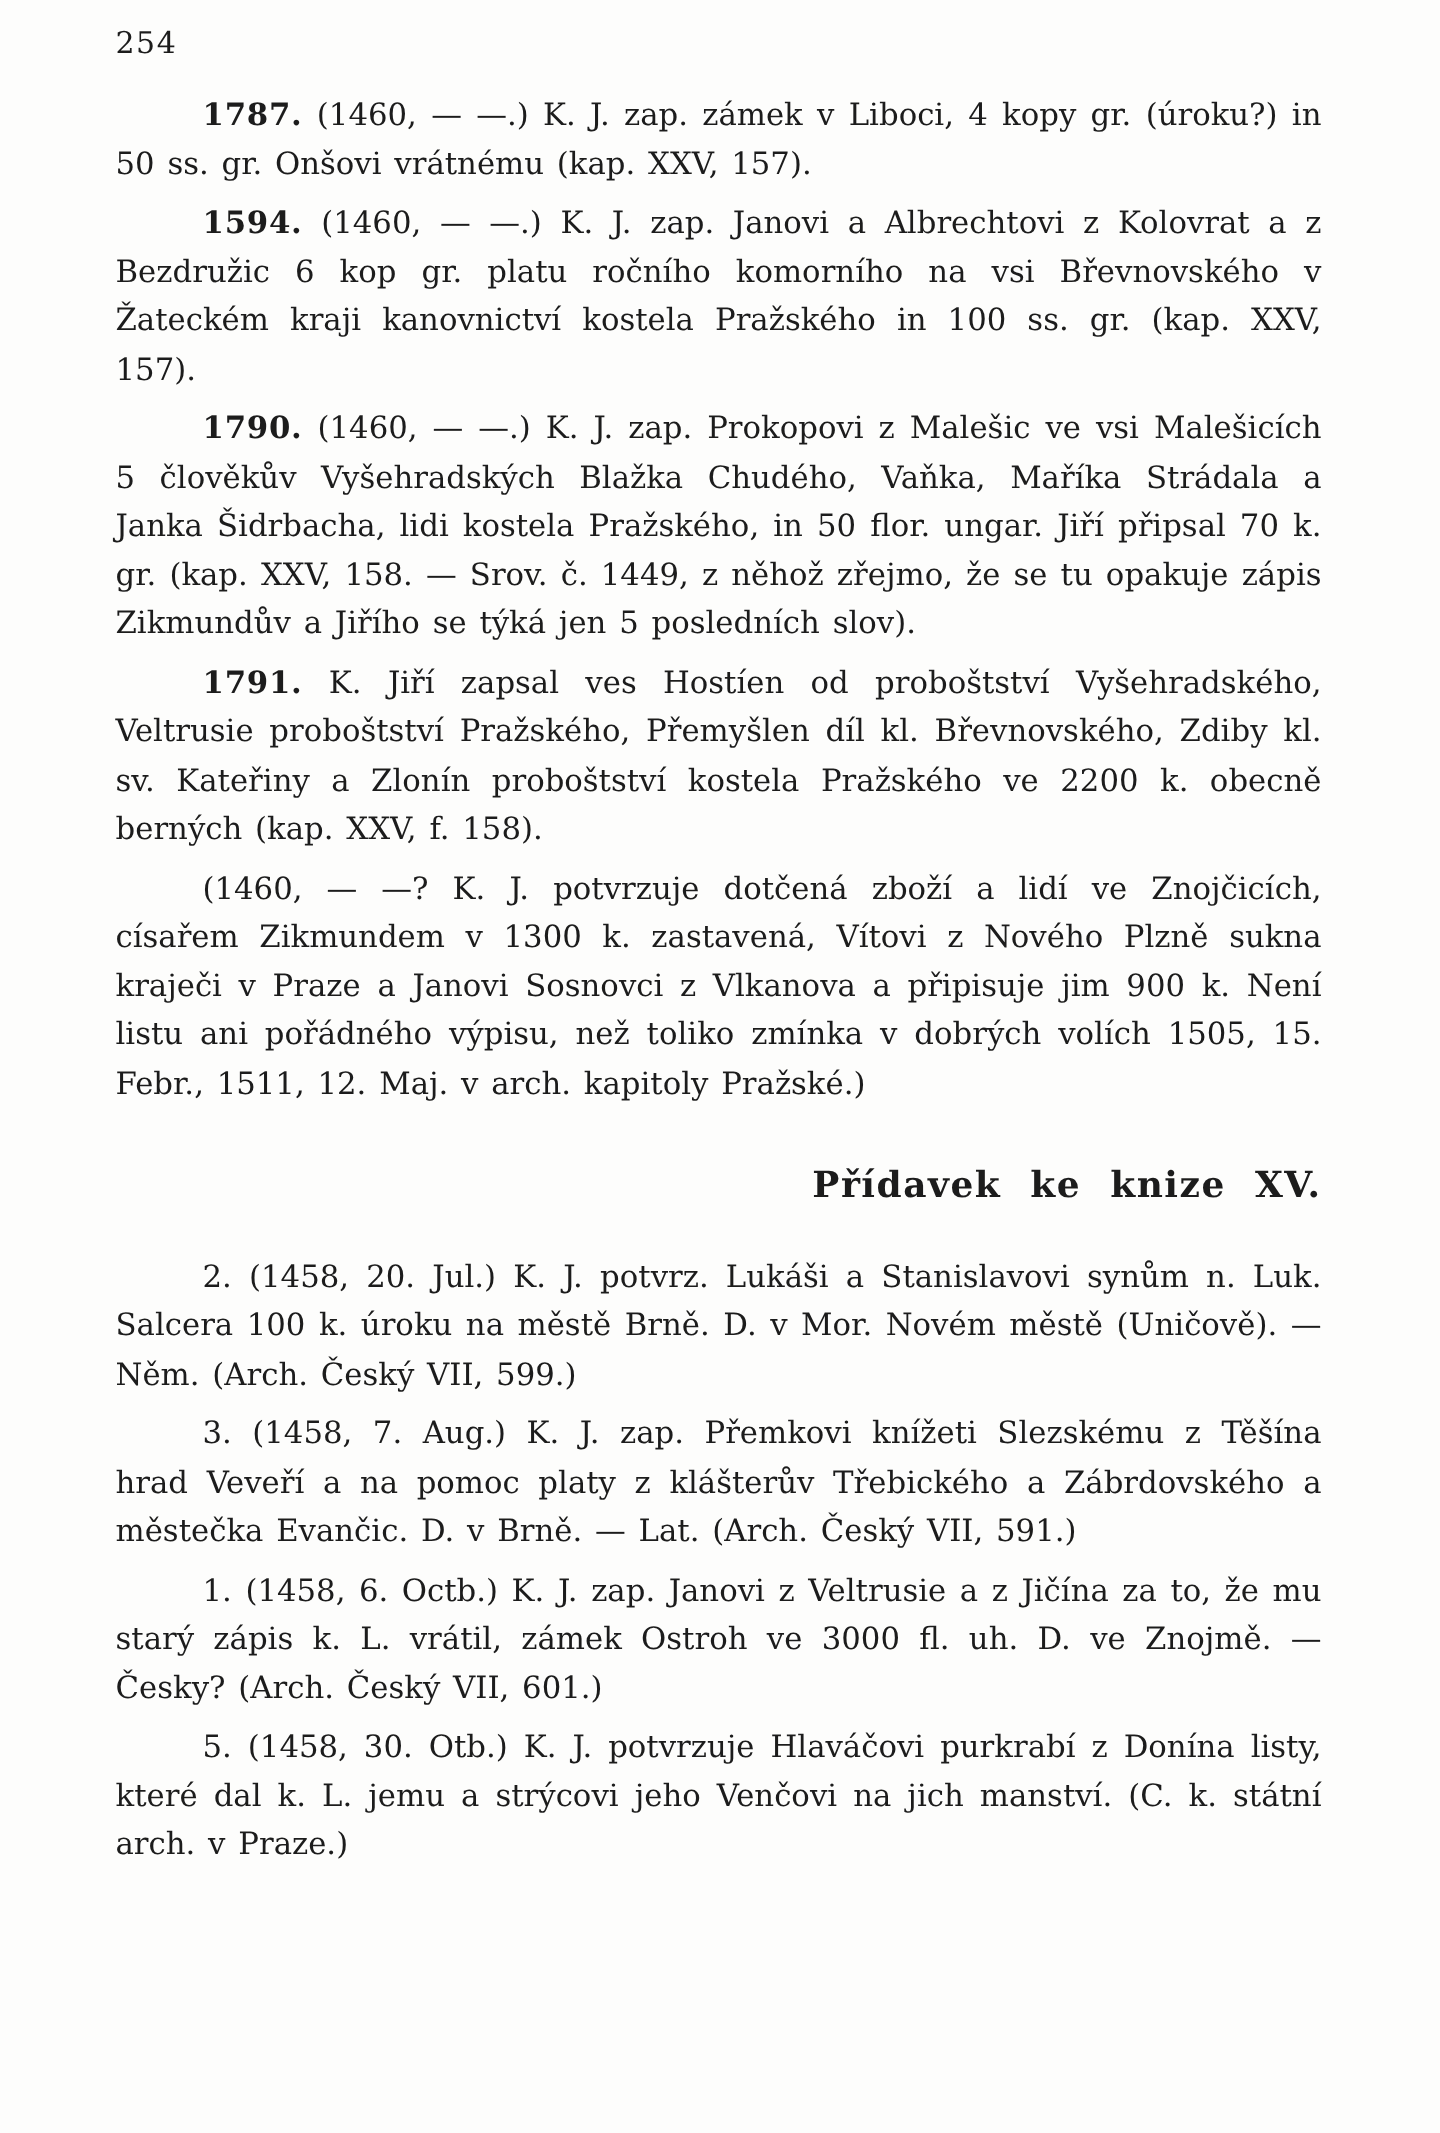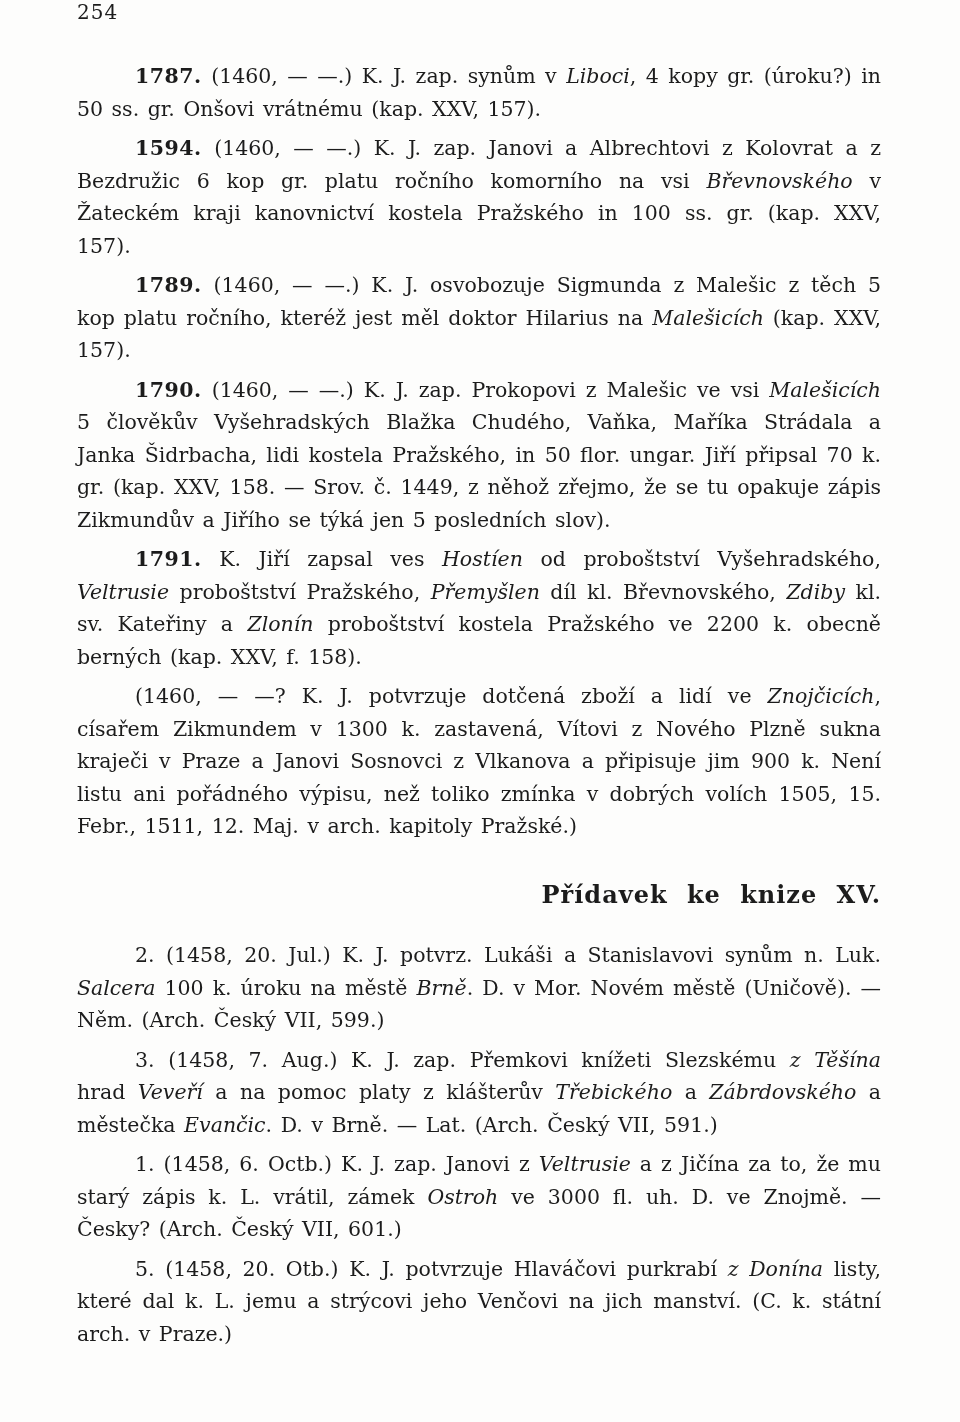--- a/index.html
+++ b/index.html
@@ -12,69 +12,68 @@
     width: 960px;
     height: 1422px;
     margin: 0 auto;
     background: #fdfdfc;
     color: #1c1c1c;
     font-family: "DejaVu Serif", "Liberation Serif", serif;
     overflow: hidden;
   }
   .page-number {
     position: absolute;
-    top: 0;
+    top: 16px;
     left: 77px;
     font-size: 20px;
     letter-spacing: 1px;
   }
   .content {
     position: absolute;
     top: 60px;
     left: 77px;
     width: 804px;
   }
   .para {
     margin: 0 0 7px 0;
     font-size: 20.5px;
     line-height: 32.5px;
     text-align: justify;
     text-indent: 58px;
     word-spacing: 2px;
   }
   .para .bold { font-weight: bold; letter-spacing: 0.5px; }
-  .para .italic { font-style: italic; }
+  .para .italic { }
   .section-heading {
     margin: 36px 0 28px 0;
     font-size: 24px;
     font-weight: bold;
     text-align: right;
     text-indent: 0;
     letter-spacing: 1px;
     word-spacing: 10px;
   }
 </style>
 </head>
 <body>
 
 <div class="page">
   <div class="page-number">254</div>
 
   <div class="content">
     <div>
-        <p class="para"><span class="bold">1787.</span><span> (1460, — —.) K. J. zap. synům v </span><span class="italic">Liboci</span><span>, 4 kopy gr. (úroku?) in 50 ss. gr. Onšovi vrátnému (kap. XXV, 157).</span></p>
+        <p class="para"><span class="bold">1787.</span><span> (1460, — —.) K. J. zap. zámek v </span><span class="italic">Liboci</span><span>, 4 kopy gr. (úroku?) in 50 ss. gr. Onšovi vrátnému (kap. XXV, 157).</span></p>
         <p class="para"><span class="bold">1594.</span><span> (1460, — —.) K. J. zap. Janovi a Albrechtovi z Kolovrat a z Bezdružic 6 kop gr. platu ročního komorního na vsi </span><span class="italic">Břevnovského</span><span> v Žateckém kraji kanovnictví kostela Pražského in 100 ss. gr. (kap. XXV, 157).</span></p>
-        <p class="para"><span class="bold">1789.</span><span> (1460, — —.) K. J. osvobozuje Sigmunda z Malešic z těch 5 kop platu ročního, kteréž jest měl doktor Hilarius na </span><span class="italic">Malešicích</span><span> (kap. XXV, 157).</span></p>
         <p class="para"><span class="bold">1790.</span><span> (1460, — —.) K. J. zap. Prokopovi z Malešic ve vsi </span><span class="italic">Malešicích</span><span> 5 člověkův Vyšehradských Blažka Chudého, Vaňka, Maříka Strádala a Janka Šidrbacha, lidi kostela Pražského, in 50 flor. ungar. Jiří připsal 70 k. gr. (kap. XXV, 158. — Srov. č. 1449, z něhož zřejmo, že se tu opakuje zápis Zikmundův a Jiřího se týká jen 5 posledních slov).</span></p>
         <p class="para"><span class="bold">1791.</span><span> K. Jiří zapsal ves </span><span class="italic">Hostíen</span><span> od proboštství Vyšehradského, </span><span class="italic">Veltrusie</span><span> proboštství Pražského, </span><span class="italic">Přemyšlen</span><span> díl kl. Břevnovského, </span><span class="italic">Zdiby</span><span> kl. sv. Kateřiny a </span><span class="italic">Zlonín</span><span> proboštství kostela Pražského ve 2200 k. obecně berných (kap. XXV, f. 158).</span></p>
         <p class="para"><span>(1460, — —? K. J. potvrzuje dotčená zboží a lidí ve </span><span class="italic">Znojčicích</span><span>, císařem Zikmundem v 1300 k. zastavená, Vítovi z Nového Plzně sukna kraječi v Praze a Janovi Sosnovci z Vlkanova a připisuje jim 900 k. Není listu ani pořádného výpisu, než toliko zmínka v dobrých volích 1505, 15. Febr., 1511, 12. Maj. v arch. kapitoly Pražské.)</span></p>
       </div>
 
     <div class="para section-heading">Přídavek ke knize XV.</div>
 
     <div>
         <p class="para"><span>2. (1458, 20. Jul.) K. J. potvrz. Lukáši a Stanislavovi synům n. Luk. </span><span class="italic">Salcera</span><span> 100 k. úroku na městě </span><span class="italic">Brně</span><span>. D. v Mor. Novém městě (Uničově). — Něm. (Arch. Český VII, 599.)</span></p>
         <p class="para"><span>3. (1458, 7. Aug.) K. J. zap. Přemkovi knížeti Slezskému </span><span class="italic">z Těšína</span><span> hrad </span><span class="italic">Veveří</span><span> a na pomoc platy z klášterův </span><span class="italic">Třebického</span><span> a </span><span class="italic">Zábrdovského</span><span> a městečka </span><span class="italic">Evančic</span><span>. D. v Brně. — Lat. (Arch. Český VII, 591.)</span></p>
         <p class="para"><span>1. (1458, 6. Octb.) K. J. zap. Janovi z </span><span class="italic">Veltrusie</span><span> a z Jičína za to, že mu starý zápis k. L. vrátil, zámek </span><span class="italic">Ostroh</span><span> ve 3000 fl. uh. D. ve Znojmě. — Česky? (Arch. Český VII, 601.)</span></p>
-        <p class="para"><span>5. (1458, 20. Otb.) K. J. potvrzuje Hlaváčovi purkrabí </span><span class="italic">z Donína</span><span> listy, které dal k. L. jemu a strýcovi jeho Venčovi na jich manství. (C. k. státní arch. v Praze.)</span></p>
+        <p class="para"><span>5. (1458, 30. Otb.) K. J. potvrzuje Hlaváčovi purkrabí </span><span class="italic">z Donína</span><span> listy, které dal k. L. jemu a strýcovi jeho Venčovi na jich manství. (C. k. státní arch. v Praze.)</span></p>
       </div>
   </div>
 </div>
 
 </body></html>

